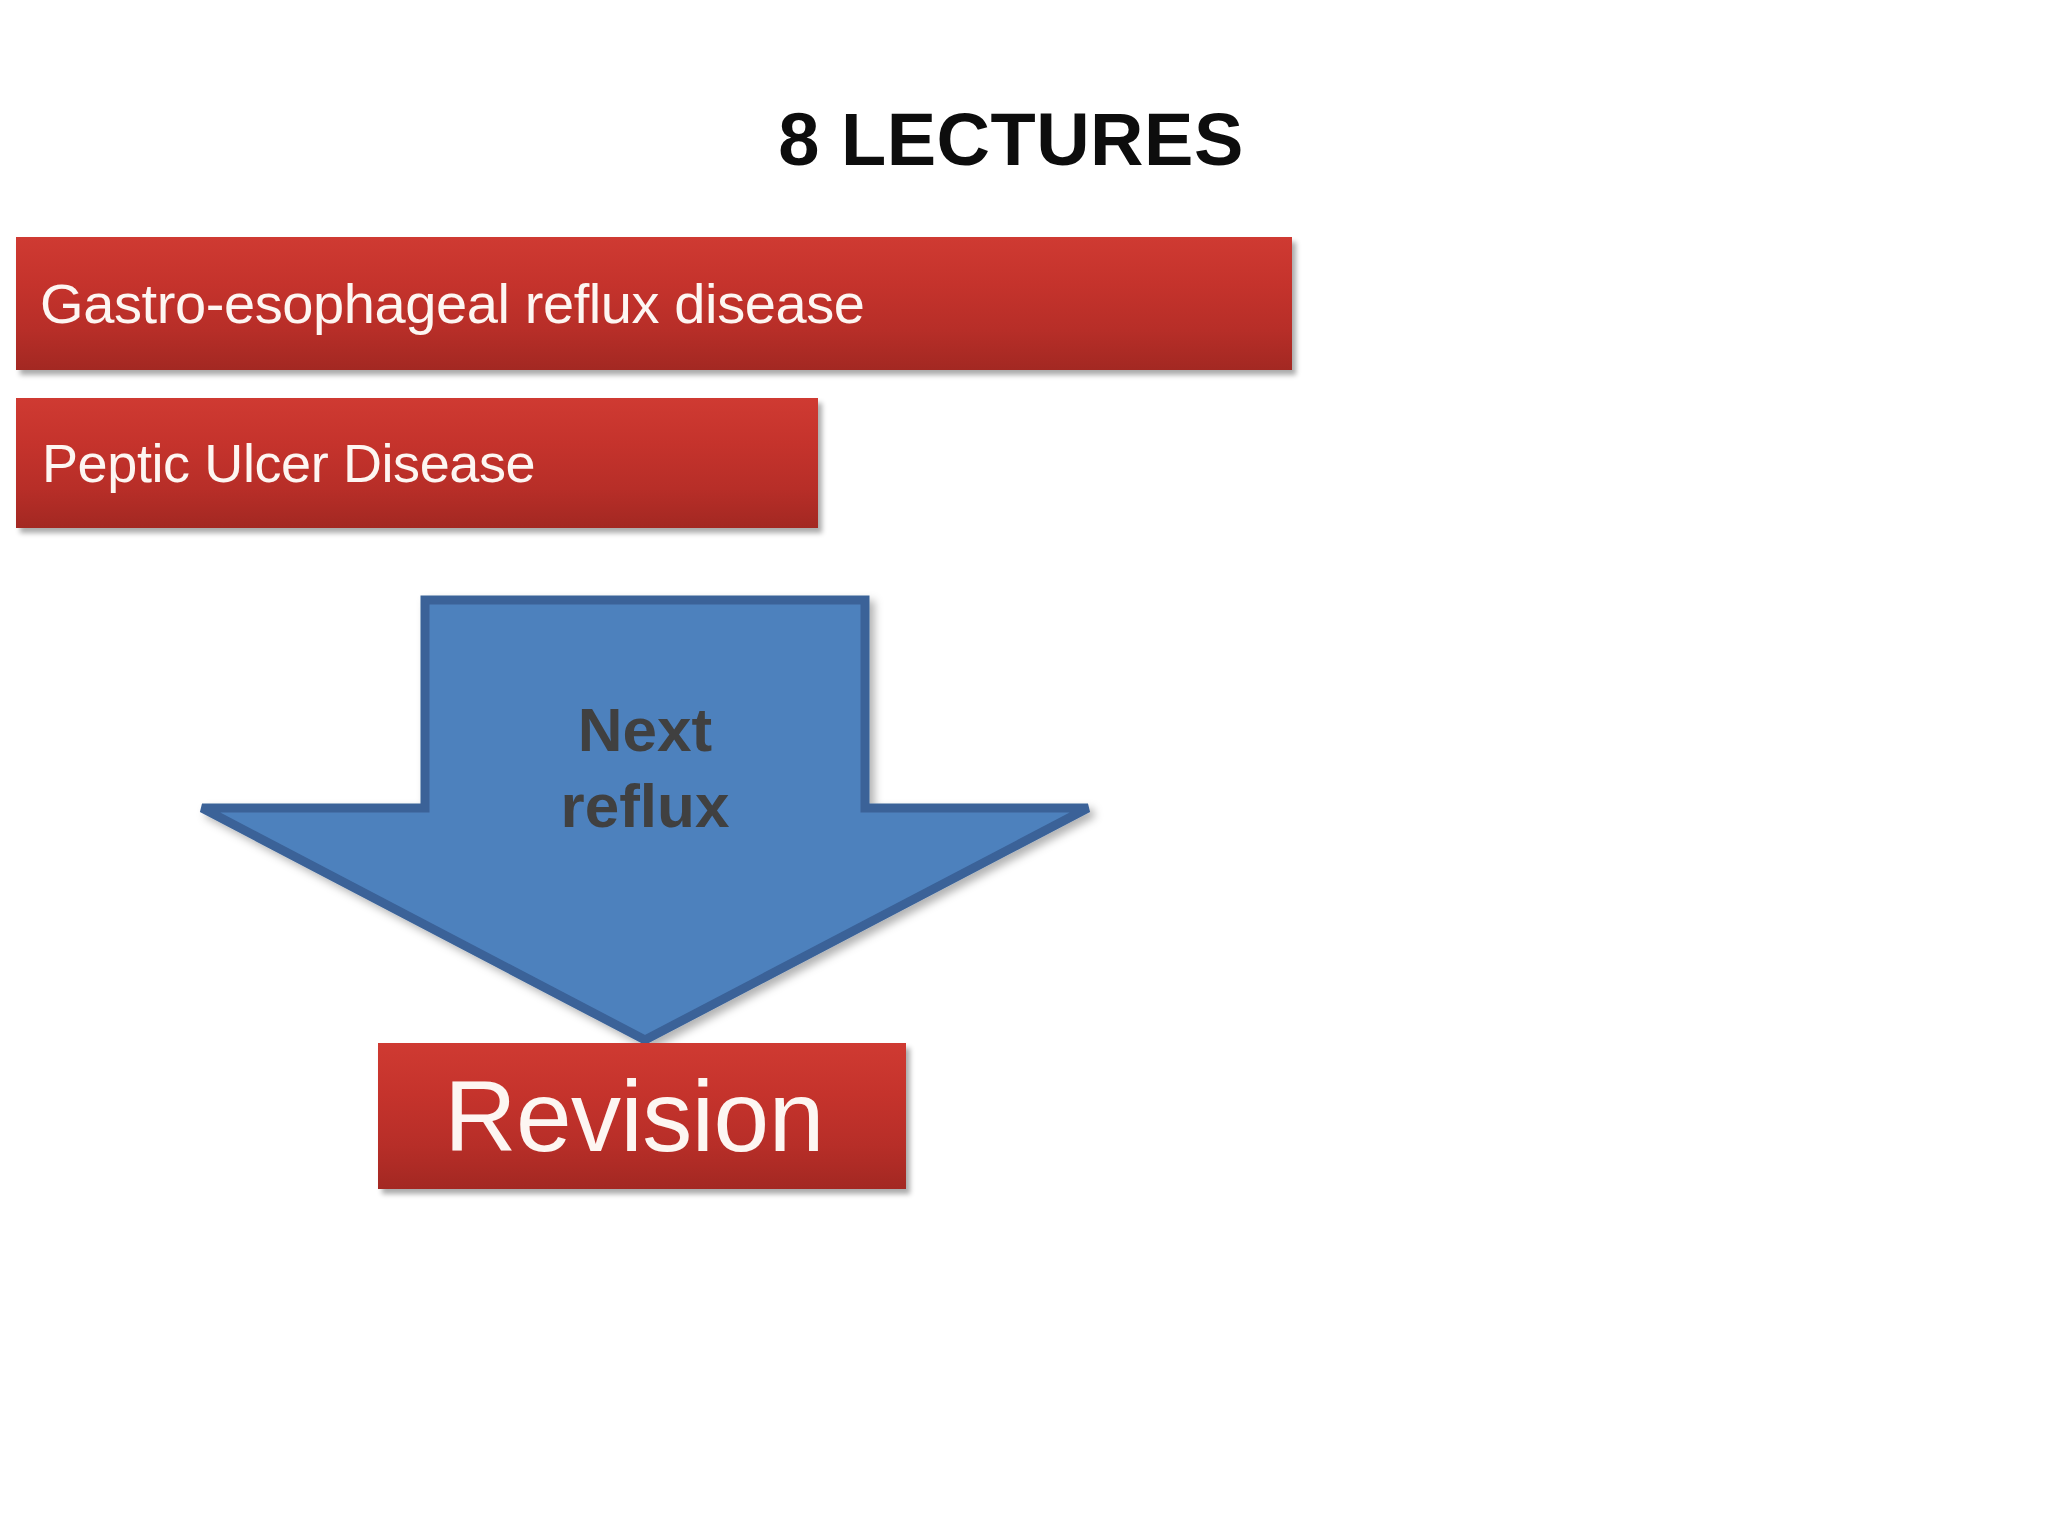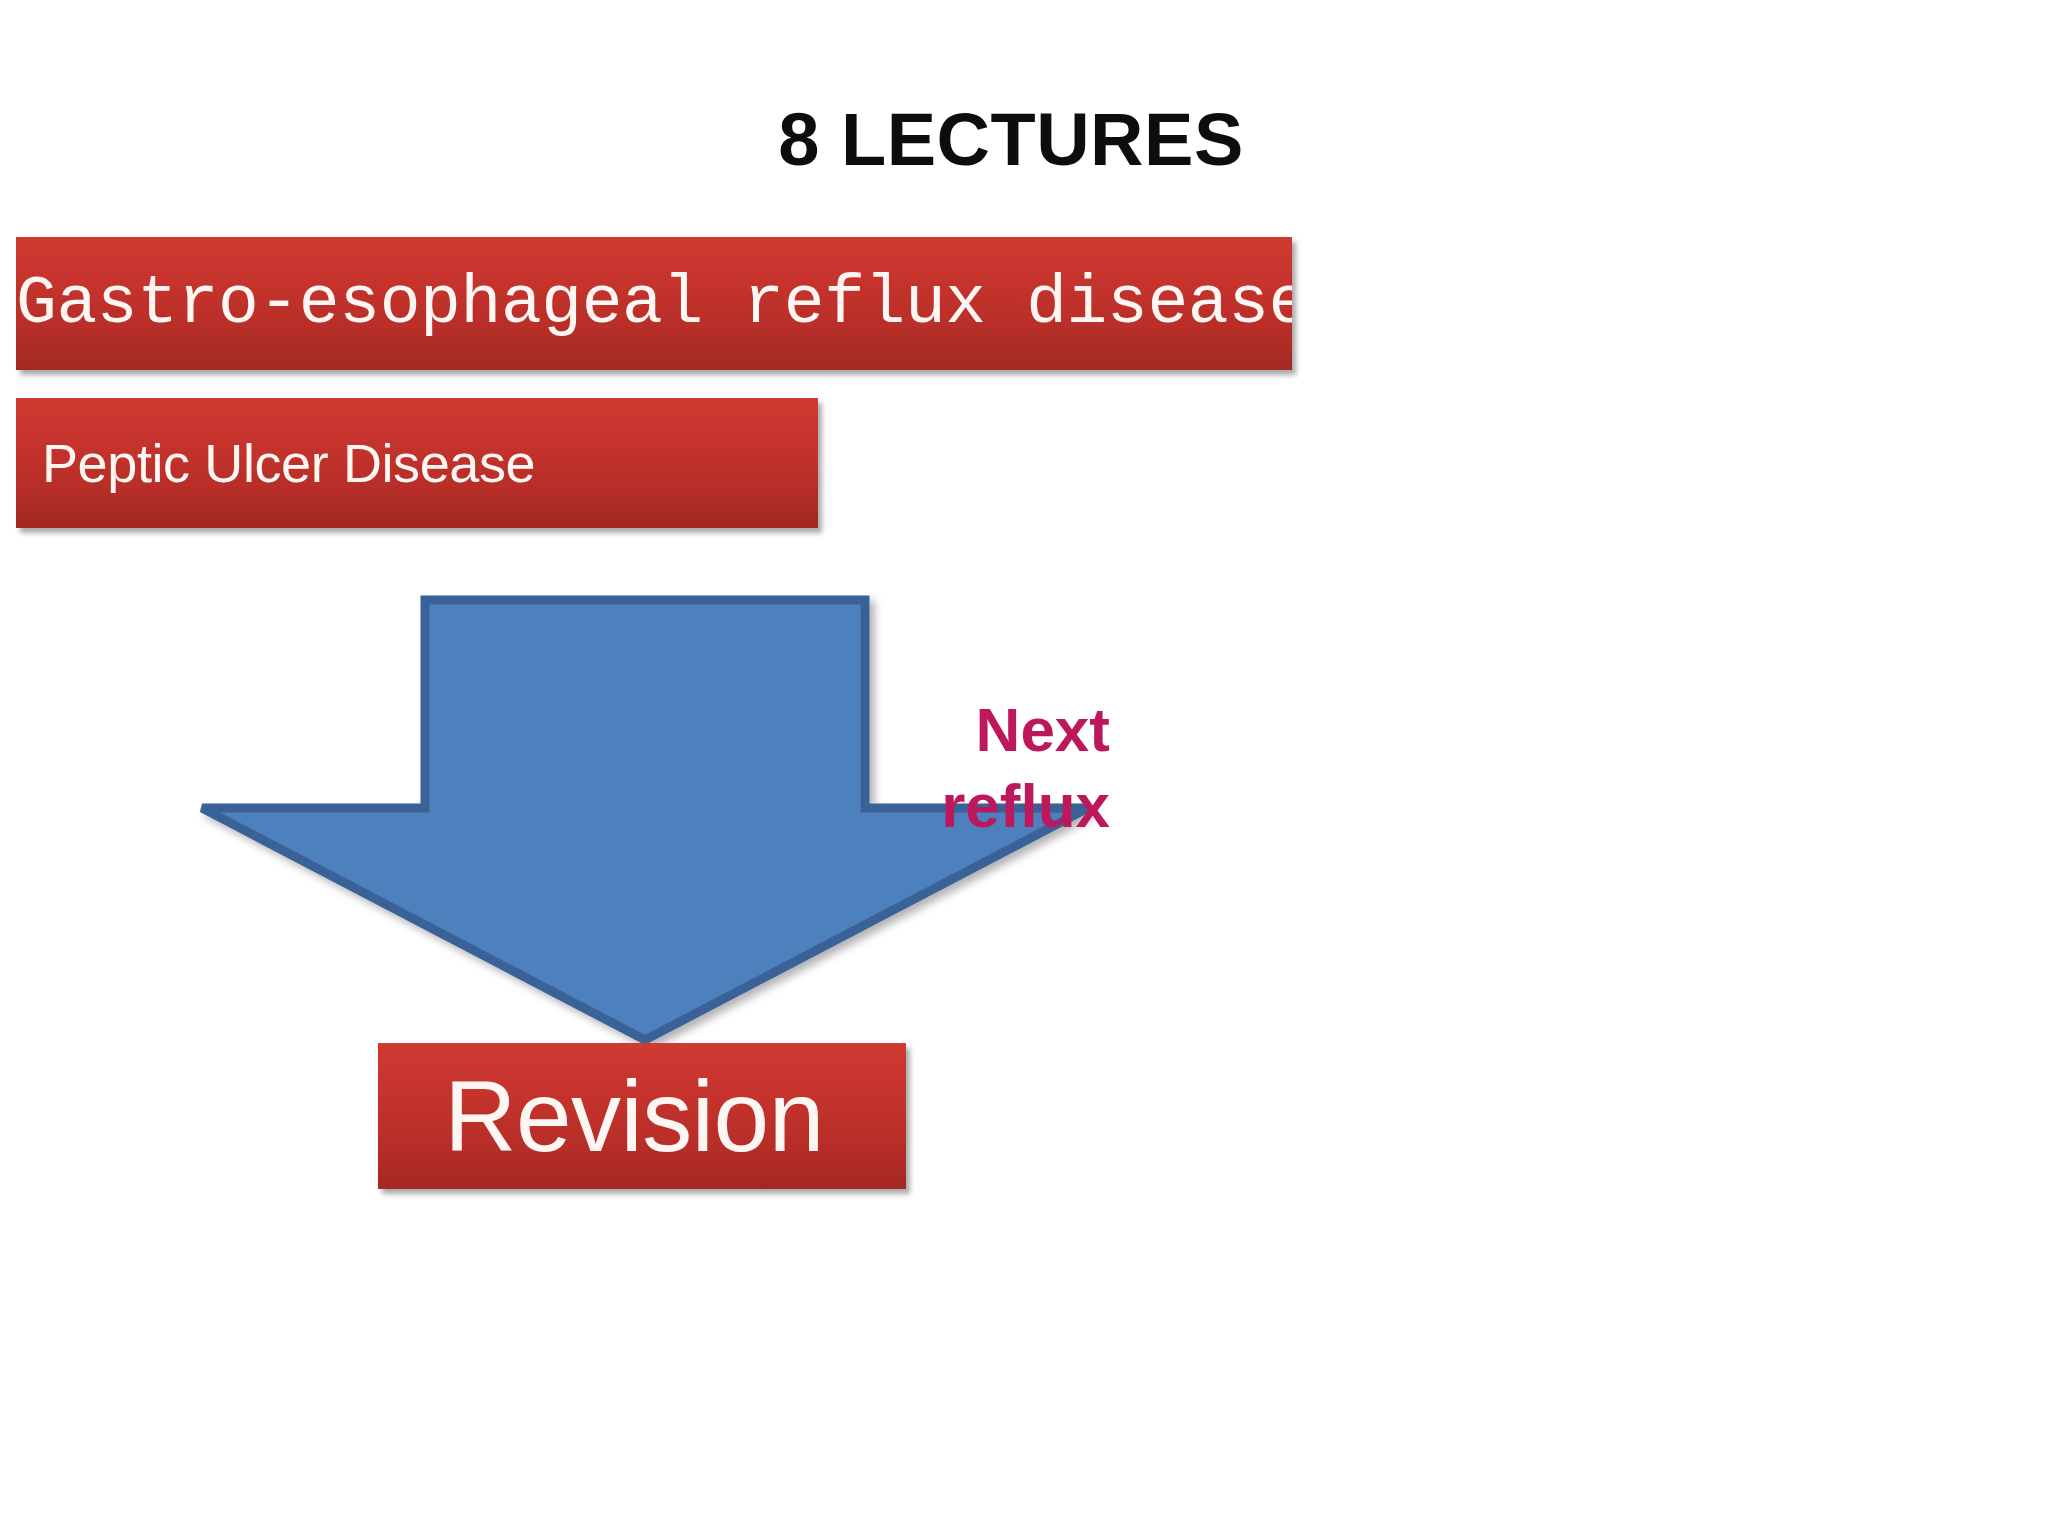--- a/index.html
+++ b/index.html
@@ -65,23 +65,23 @@
   }
 
   
   #box-gerd {
     left: 16px;
     top: 237px;
     width: 1276px;
     height: 133px;
   }
   #box-gerd .box-label {
-    font-size: 68px;
+    font-size: 56px;
+    padding-left: 24px;
     letter-spacing: -0.4px;
-    font-family: Liberation Mono, monospace;
   }
 
   
   #box-pud {
     left: 16px;
     top: 398px;
     width: 802px;
     height: 130px;
   }
   #box-pud .box-label {
@@ -117,26 +117,26 @@
     display: block;
     width: 100%;
     height: 100%;
     overflow: visible;
   }
   .arrow-label {
     position: absolute;
     left: 0;
     top: 100px;
     width: 930px;
-    text-align: right;
+    text-align: center;
     font-family: "Liberation Sans", sans-serif;
     font-weight: bold;
     font-size: 62px;
     line-height: 1.22;
-    color: #be185d;
+    color: #404040;
     pointer-events: none;
   }
   .arrow-label .line {
     display: block;
   }
 </style>
 </head>
 <body>
 
 <div class="slide">

